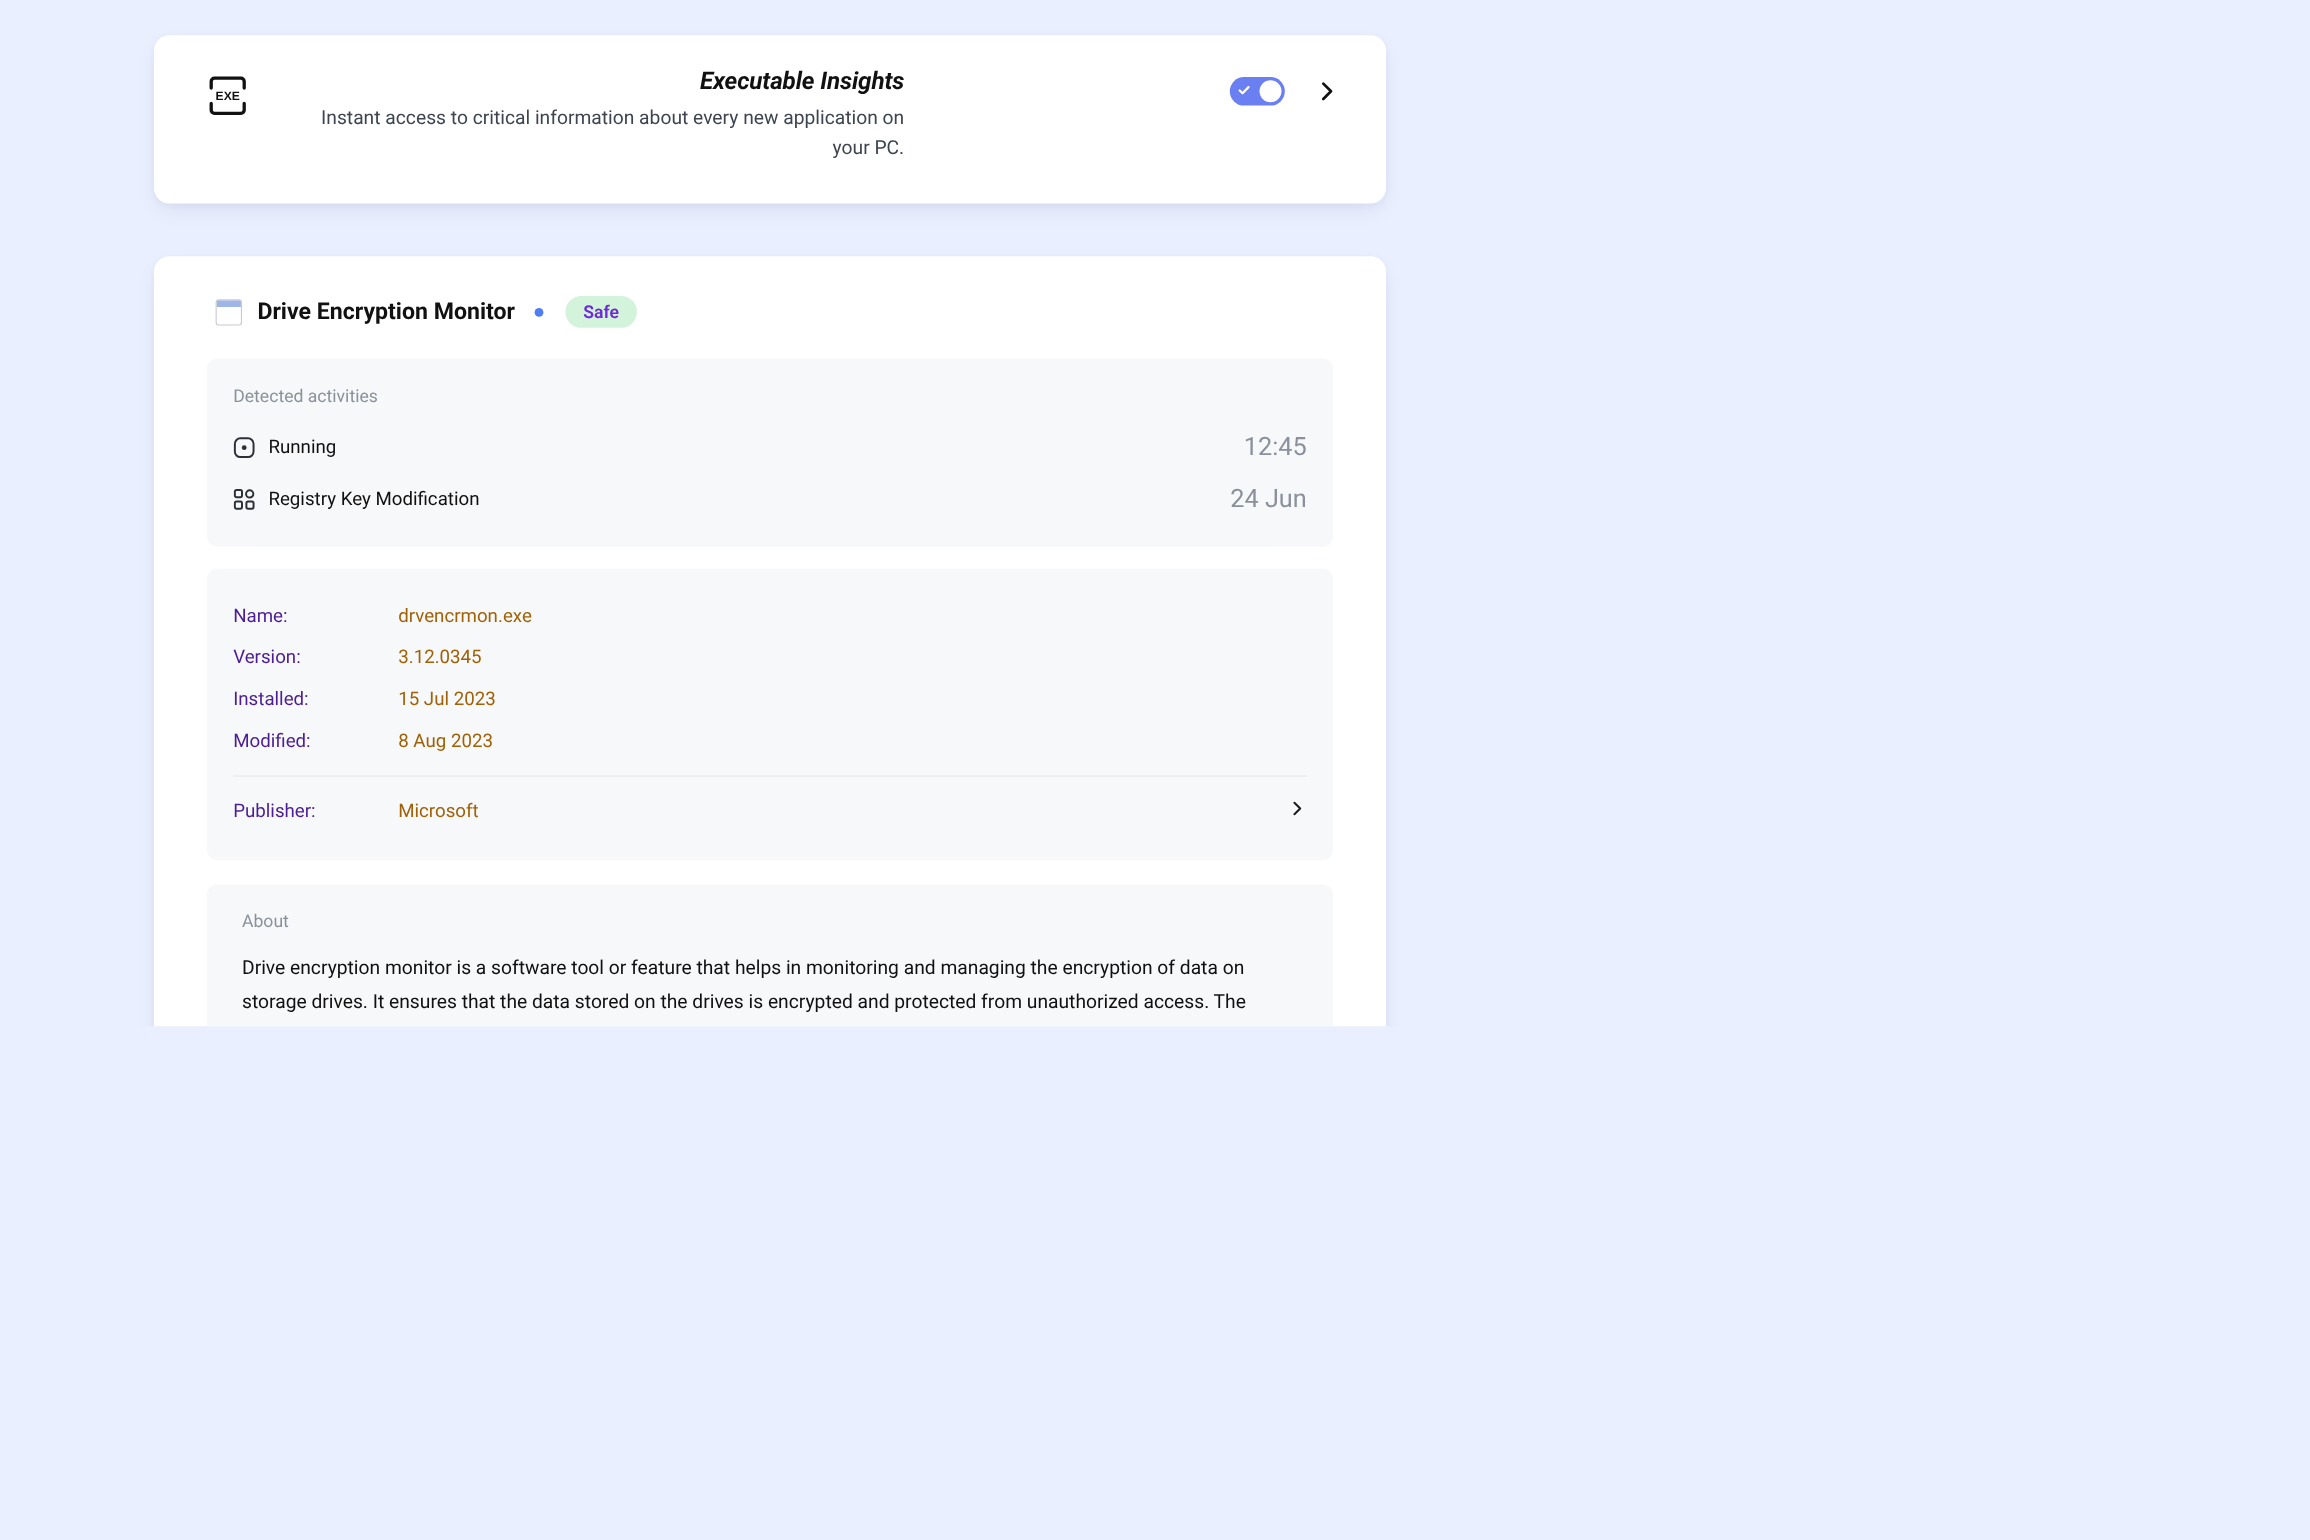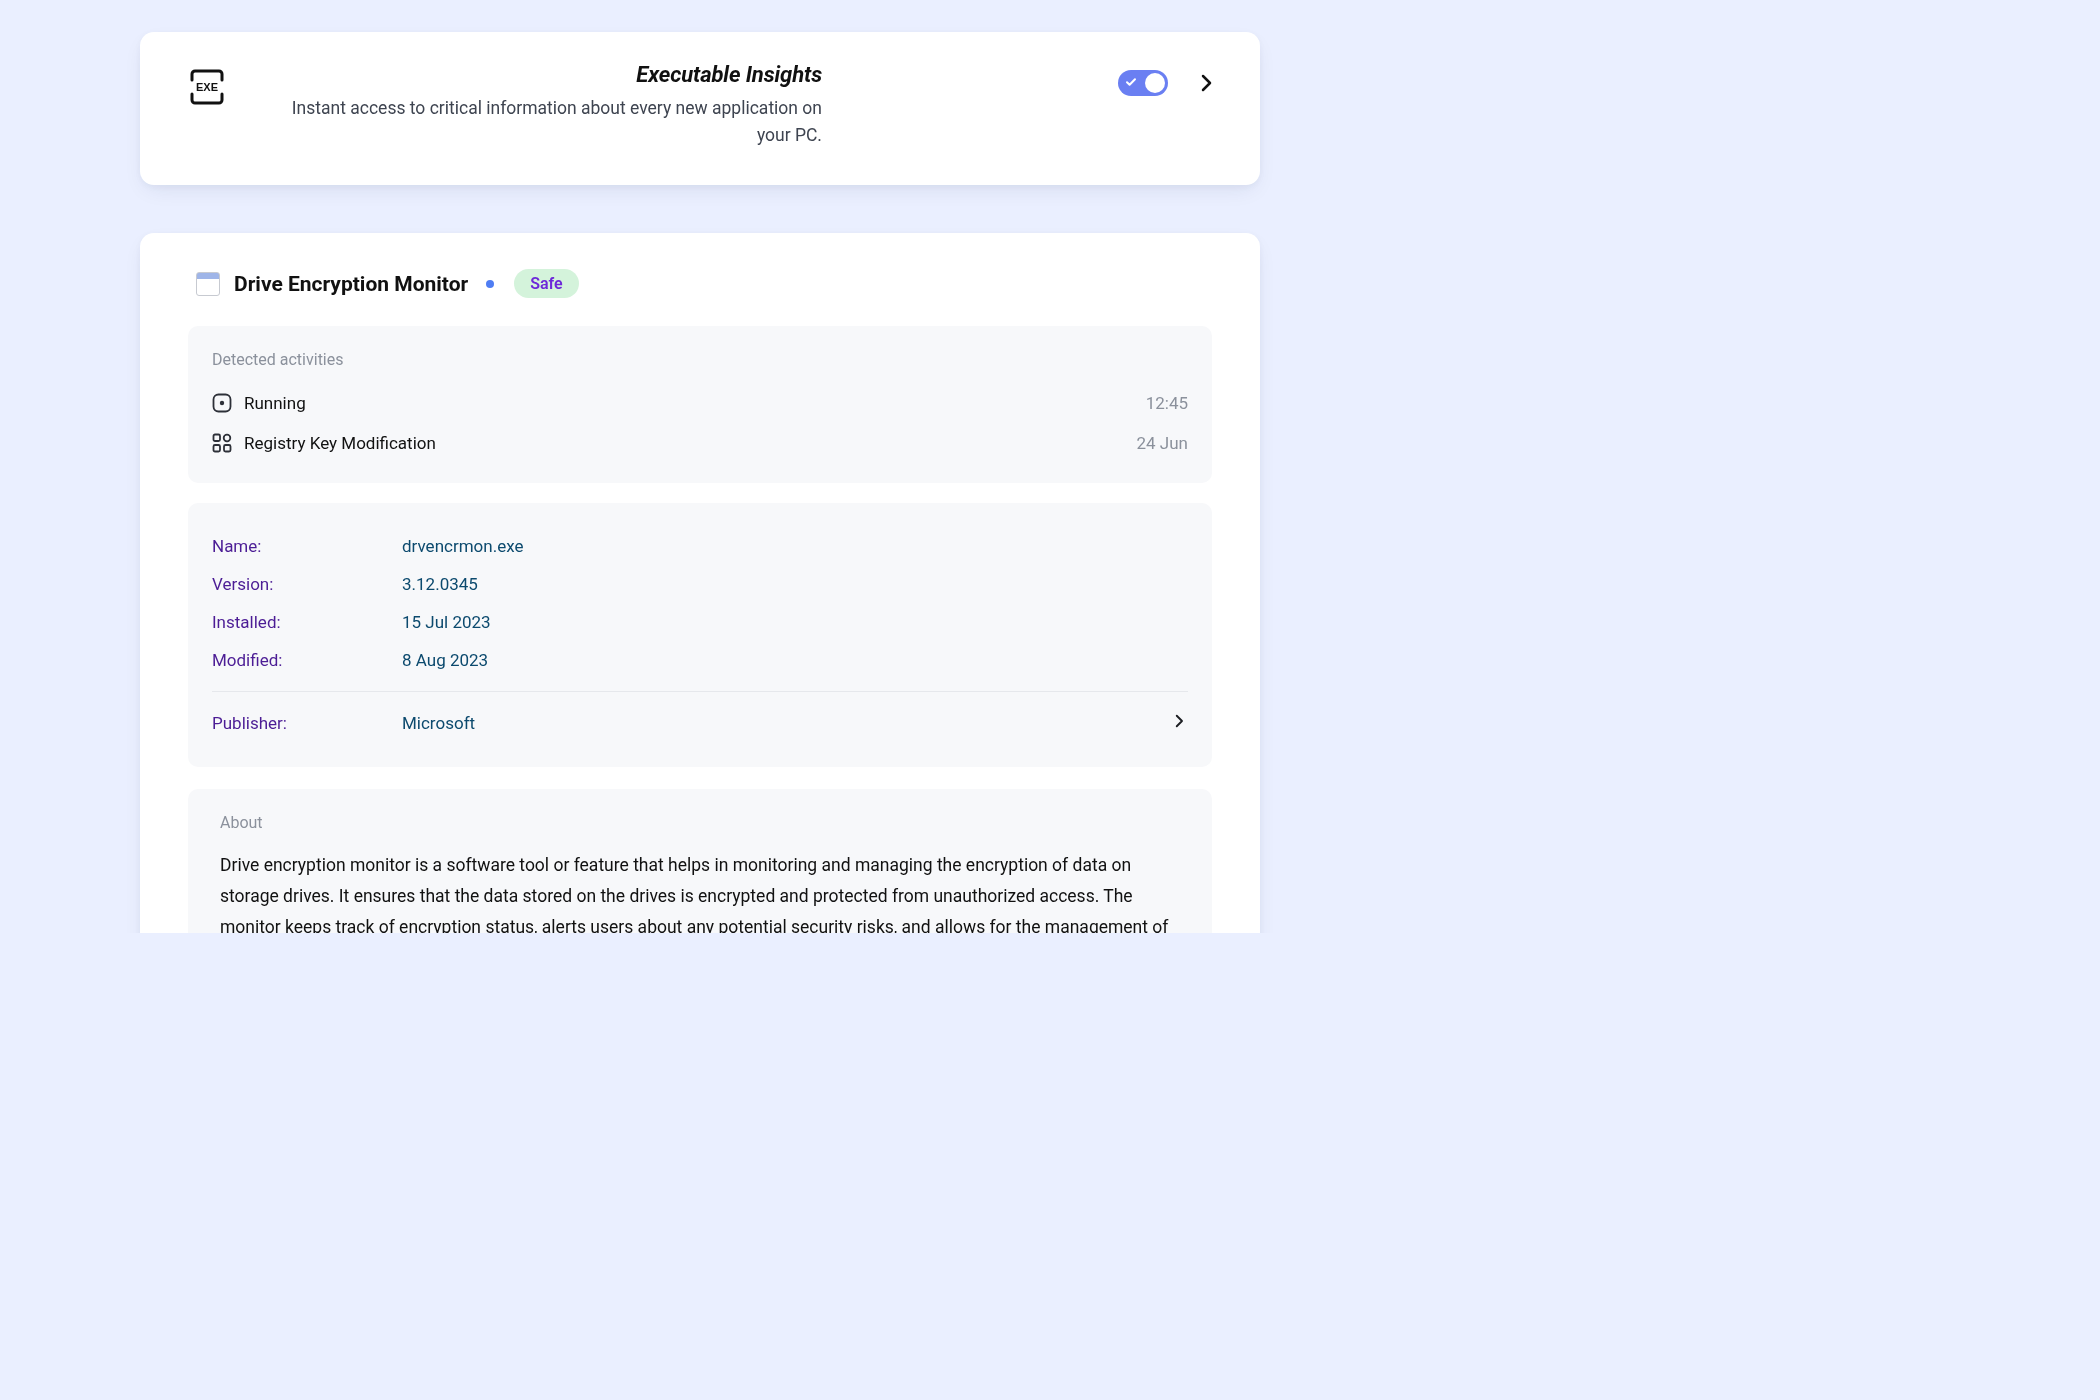--- a/index.html
+++ b/index.html
@@ -164,42 +164,41 @@
       flex: 0 0 auto;
     }
     .activity-label {
       font-weight: 400;
       font-size: 17px;
       text-align: center;
     }
     .activity-time {
       margin-left: auto;
       color: #8b919c;
-      font-size: 17px;
+      font-size: 23px;
     }
     .facts {
       font-size: 17px;
     }
     .fact-row {
       display: flex;
       padding: 9px 0;
     }
     .fact-row.div {
       border-top: 1px solid #e6e8ec;
       margin-top: 12px;
       padding-top: 20px;
       align-items: center;
     }
     .fact-label {
       width: 150px;
       color: #4c1d95;
     }
     .fact-value {
-      color: #0c4a6e;
-      margin-left: 40px;
+      color: #a16207;
     }
     .fact-action {
       margin-left: auto;
       color: #1c1e22;
       cursor: pointer;
     }
     .about-body {
       font-size: 17.5px;
       line-height: 1.75;
       color: #111;

